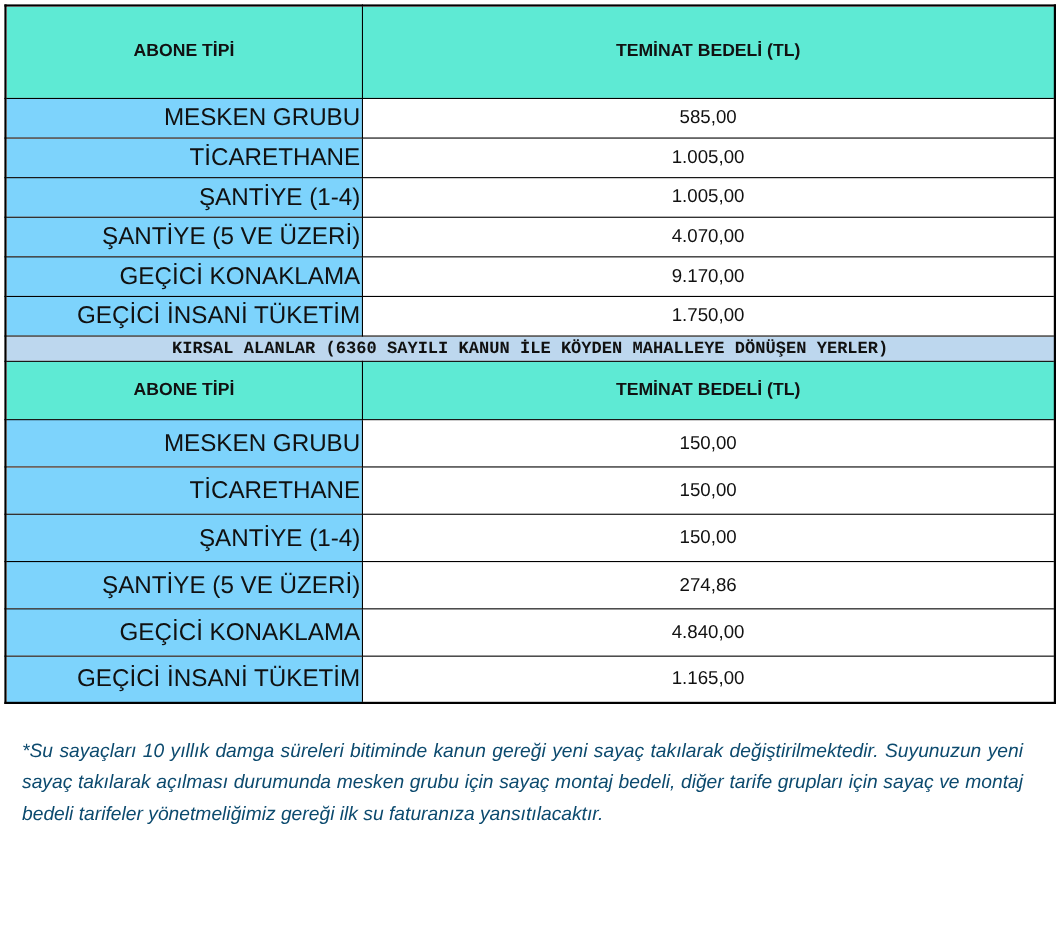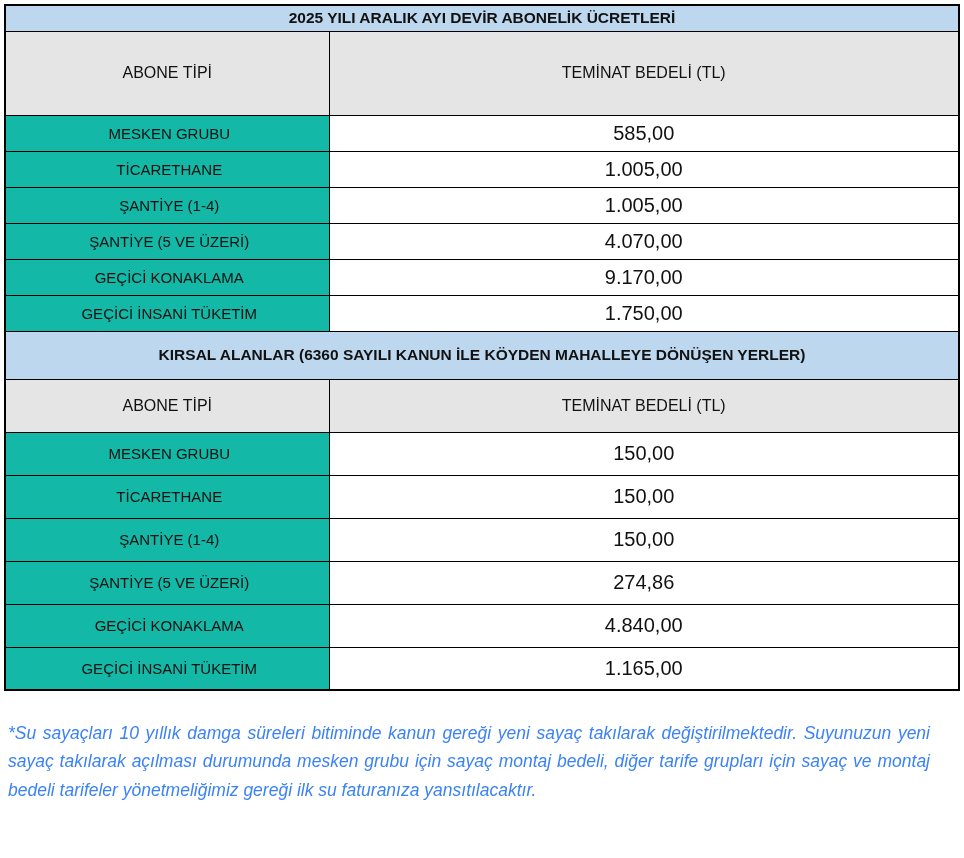--- a/index.html
+++ b/index.html
@@ -31,65 +31,62 @@
   td.band {
     background: #BDD7EE;
     font-weight: bold;
     text-align: center;
     font-size: 15.5px;
     height: 26px;
     border-top-width: 2px;
     border-bottom-width: 2px;
   }
   td.colhead {
-    background: #e5e5e5;
-    font-weight: normal;
+    background: #5eead4;
+    font-weight: bold;
     text-align: center;
     font-size: 16px;
     border-bottom-width: 2px;
   }
   tr.colhead-tall td { height: 84px; }
   tr.colhead-short td { height: 53px; }
 
   tr.data-row-a td { height: 36px; }
   tr.data-row-b td { height: 43px; }
   td.type-cell {
-    font-size: 15px;
-    text-align: center;
+    font-size: 22px;
+    text-align: right;
     padding-left: 5px;
-    background: #14b8a6;
+    background: #7dd3fc;
   }
   td.fee-cell {
-    font-size: 20px;
+    font-size: 17px;
     text-align: center;
     background: #ffffff;
   }
   .footnote {
-    margin: 28px 30px 0 4px;
+    margin: 28px 30px 0 16px;
     font-style: italic;
     font-size: 17.5px;
     line-height: 1.62;
     text-align: justify;
-    color: #3b82f6;
+    color: #0c4a6e;
   }
 </style>
 </head>
 <body>
 
 <div class="page">
   <table class="fee-table">
     <colgroup>
       <col class="c-type">
       <col class="c-fee">
     </colgroup>
     <tbody>
 
-      <tr>
-        <td colspan="2" class="band">2025 YILI ARALIK AYI DEVİR ABONELİK ÜCRETLERİ</td>
-      </tr>
 
 
       <tr class="colhead-tall">
         <td class="colhead">ABONE TİPİ</td>
         <td class="colhead">TEMİNAT BEDELİ (TL)</td>
       </tr>
 
       <tr class="data-row-a">
         <td class="type-cell">MESKEN GRUBU</td>
         <td class="fee-cell">585,00</td>
@@ -109,21 +106,21 @@
       <tr class="data-row-a">
         <td class="type-cell">GEÇİCİ KONAKLAMA</td>
         <td class="fee-cell">9.170,00</td>
       </tr>
       <tr class="data-row-a">
         <td class="type-cell">GEÇİCİ İNSANİ TÜKETİM</td>
         <td class="fee-cell">1.750,00</td>
       </tr>
 
       <tr>
-        <td colspan="2" class="band" style="height:48px;">KIRSAL ALANLAR (6360 SAYILI KANUN İLE KÖYDEN MAHALLEYE DÖNÜŞEN YERLER)</td>
+        <td colspan="2" class="band" style="height:23px;font-family:Liberation Mono, monospace;">KIRSAL ALANLAR (6360 SAYILI KANUN İLE KÖYDEN MAHALLEYE DÖNÜŞEN YERLER)</td>
       </tr>
 
       <tr class="colhead-short">
         <td class="colhead">ABONE TİPİ</td>
         <td class="colhead">TEMİNAT BEDELİ (TL)</td>
       </tr>
 
       <tr class="data-row-b">
         <td class="type-cell">MESKEN GRUBU</td>
         <td class="fee-cell">150,00</td>

